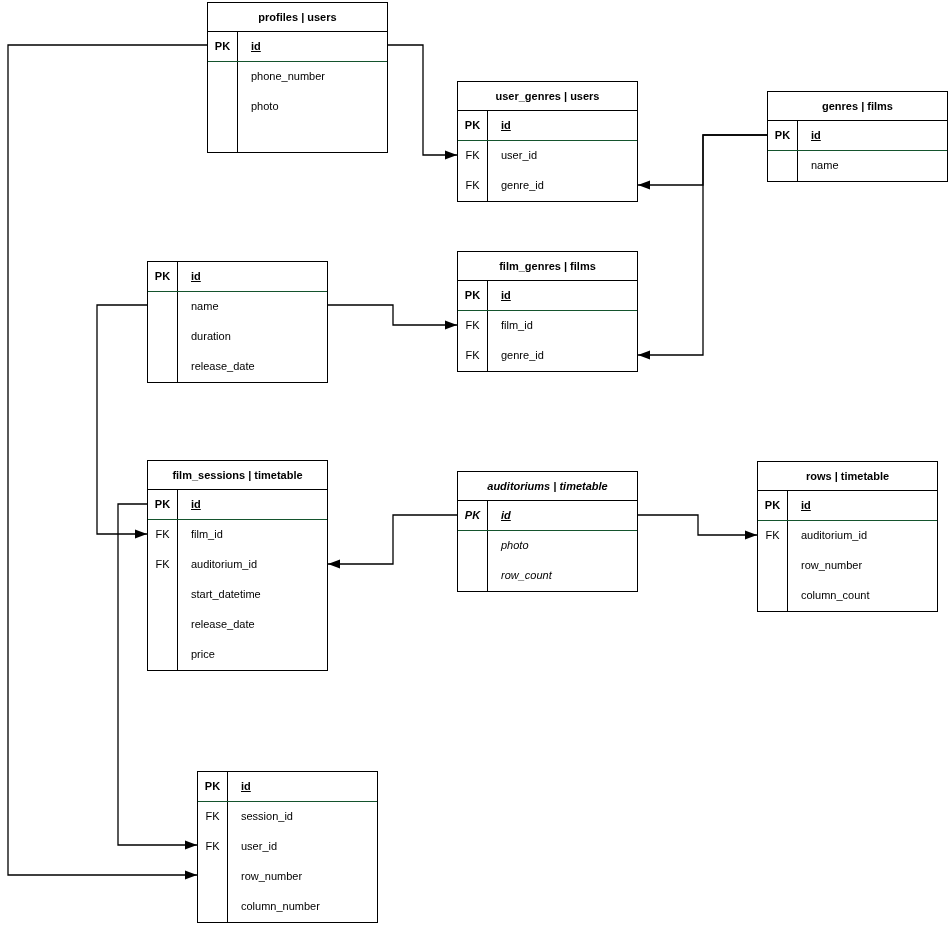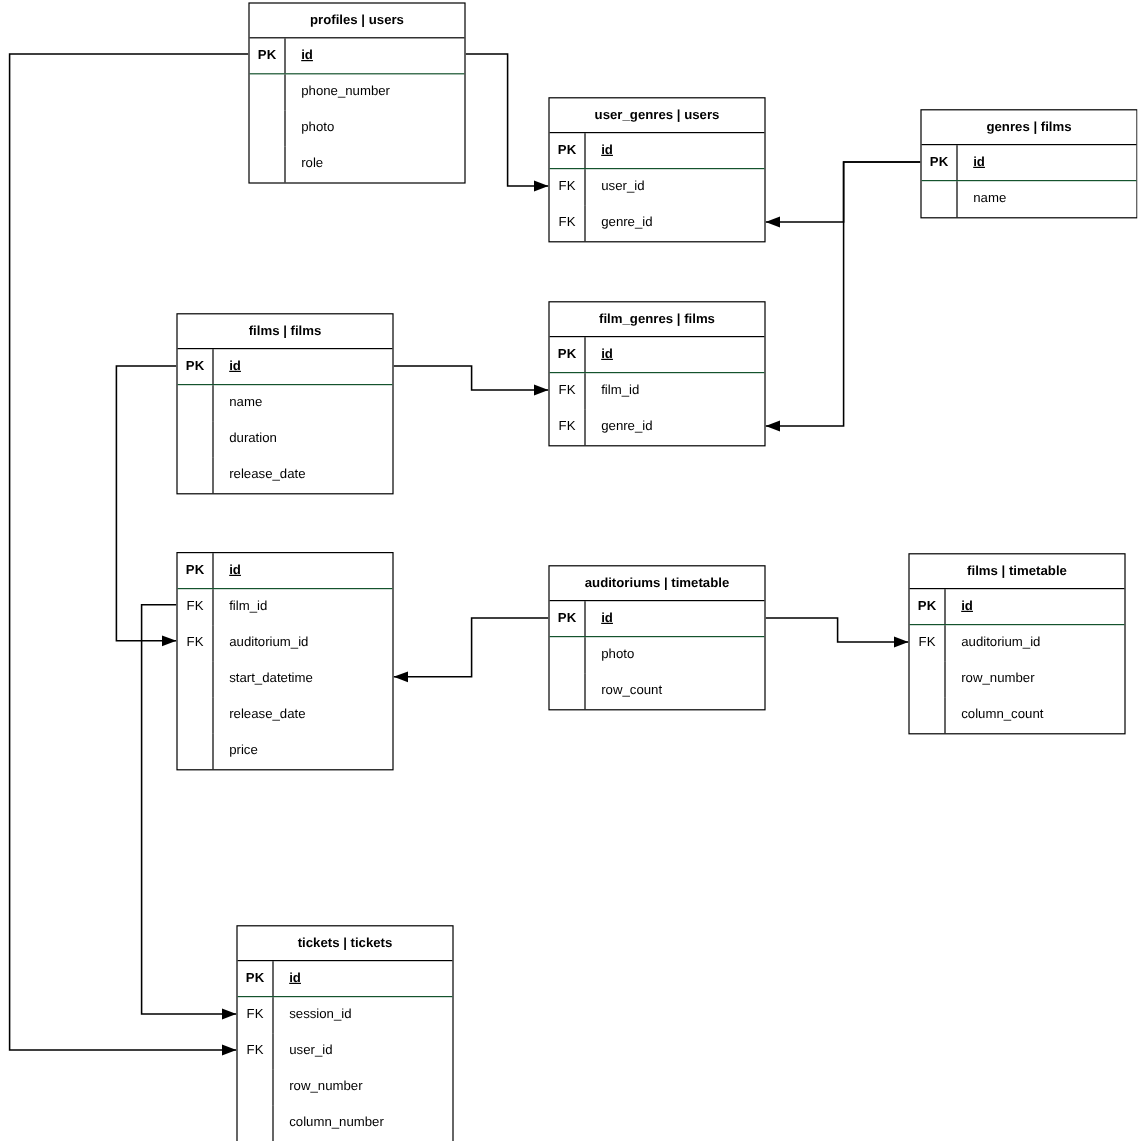--- a/index.html
+++ b/index.html
@@ -123,21 +123,20 @@
         <div class="row">
           <div class="key"></div>
           <div class="field">phone_number</div>
         </div>
         <div class="row">
           <div class="key"></div>
           <div class="field">photo</div>
         </div>
         <div class="row">
           <div class="key"></div>
-          <div class="field">role</div>
         </div>
       </div>
   </div>
 
   <div class="tbl" style="left:457px; top:81px;">
     <div class="tbl-title">user_genres | users</div>
     <div class="tbl-body">
         <div class="row pk">
           <div class="key b">PK</div>
           <div class="field pk-field">id</div>
@@ -161,21 +160,20 @@
           <div class="field pk-field">id</div>
         </div>
         <div class="row">
           <div class="key"></div>
           <div class="field">name</div>
         </div>
       </div>
   </div>
 
   <div class="tbl" style="left:147px; top:261px;">
-    <div class="tbl-title">films | films</div>
     <div class="tbl-body">
         <div class="row pk">
           <div class="key b">PK</div>
           <div class="field pk-field">id</div>
         </div>
         <div class="row">
           <div class="key"></div>
           <div class="field">name</div>
         </div>
         <div class="row">
@@ -201,20 +199,21 @@
           <div class="field">film_id</div>
         </div>
         <div class="row">
           <div class="key">FK</div>
           <div class="field">genre_id</div>
         </div>
       </div>
   </div>
 
   <div class="tbl" style="left:147px; top:460px;">
+    <div class="tbl-title">film_sessions | timetable</div>
     <div class="tbl-body">
         <div class="row pk">
           <div class="key b">PK</div>
           <div class="field pk-field">id</div>
         </div>
         <div class="row">
           <div class="key">FK</div>
           <div class="field">film_id</div>
         </div>
         <div class="row">
@@ -229,40 +228,40 @@
           <div class="key"></div>
           <div class="field">release_date</div>
         </div>
         <div class="row">
           <div class="key"></div>
           <div class="field">price</div>
         </div>
       </div>
   </div>
 
-  <div class="tbl" style="left:457px; top:471px;">
+  <div class="tbl" style="left:457px; top:471px;font-style:italic;">
     <div class="tbl-title">auditoriums | timetable</div>
     <div class="tbl-body">
         <div class="row pk">
           <div class="key b">PK</div>
           <div class="field pk-field">id</div>
         </div>
         <div class="row">
           <div class="key"></div>
           <div class="field">photo</div>
         </div>
         <div class="row">
           <div class="key"></div>
           <div class="field">row_count</div>
         </div>
       </div>
   </div>
 
   <div class="tbl" style="left:757px; top:461px;">
-    <div class="tbl-title">films | timetable</div>
+    <div class="tbl-title">rows | timetable</div>
     <div class="tbl-body">
         <div class="row pk">
           <div class="key b">PK</div>
           <div class="field pk-field">id</div>
         </div>
         <div class="row">
           <div class="key">FK</div>
           <div class="field">auditorium_id</div>
         </div>
         <div class="row">
@@ -270,21 +269,20 @@
           <div class="field">row_number</div>
         </div>
         <div class="row">
           <div class="key"></div>
           <div class="field">column_count</div>
         </div>
       </div>
   </div>
 
   <div class="tbl" style="left:197px; top:771px;">
-    <div class="tbl-title">tickets | tickets</div>
     <div class="tbl-body">
         <div class="row pk">
           <div class="key b">PK</div>
           <div class="field pk-field">id</div>
         </div>
         <div class="row">
           <div class="key">FK</div>
           <div class="field">session_id</div>
         </div>
         <div class="row">

